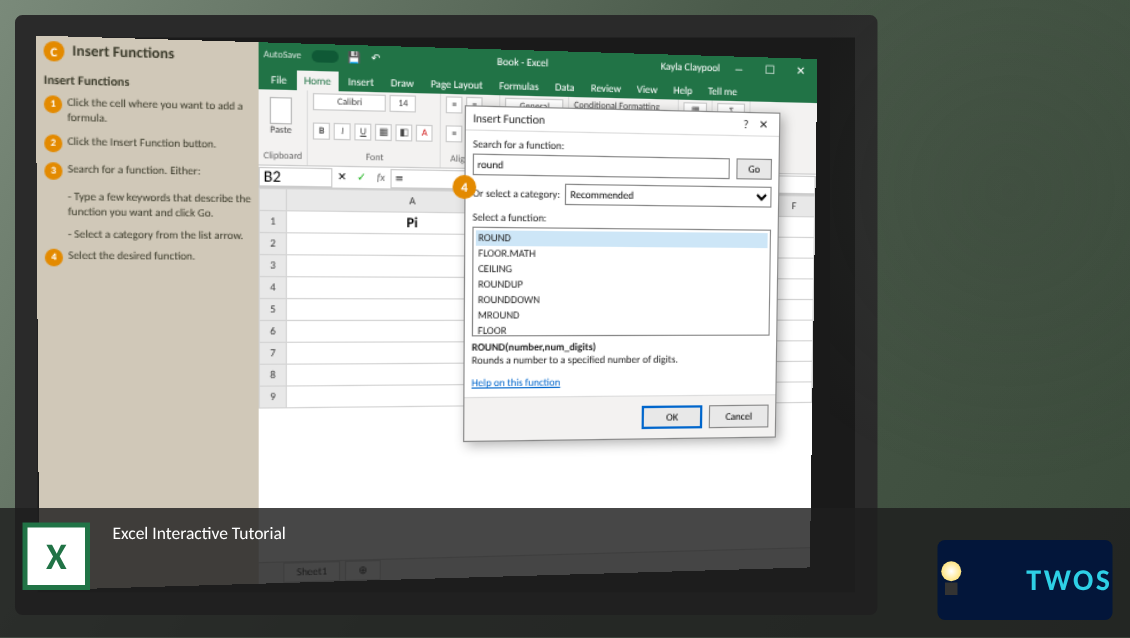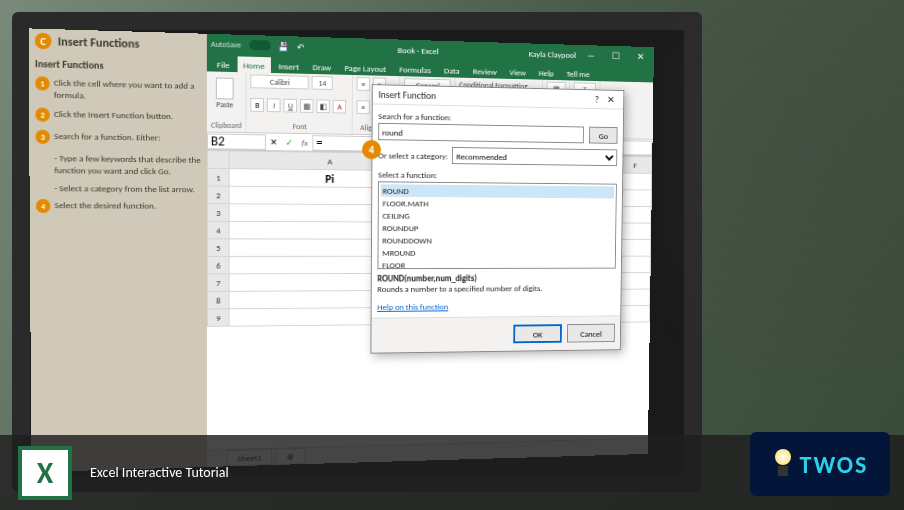--- a/index.html
+++ b/index.html
@@ -65,28 +65,28 @@
 .fndesc{margin-top:4px;font-size:9px}
 .fndesc b{font-weight:bold}
 .help{color:#0066cc;text-decoration:underline;display:inline-block;margin-top:8px;font-size:9px}
 .dlg-btns{display:flex;justify-content:flex-end;gap:6px;padding:8px 6px;border-top:1px solid #ddd;background:#f3f2f1}
 .dlg-btns button{width:54px;height:20px;border:1px solid #888;background:#e8e8e8;font-size:9px}
 .dlg-btns button.pri{border:2px solid #0066cc}
 
 .sheettabs{position:absolute;bottom:0;left:0;right:0;height:18px;background:#f3f2f1;border-top:1px solid #ccc;display:flex;align-items:center;font-size:9px;padding:0 20px;gap:4px}
 .sheettabs span{padding:2px 10px;border:1px solid #ccc;background:#fff}
 
-.overlay{position:absolute;left:0;bottom:0;width:904px;height:75px;background:rgba(30,30,30,.82);display:flex;align-items:center;padding:12px 18px;gap:18px;z-index:10}
+.overlay{position:absolute;left:0;bottom:0;width:904px;height:104px;background:rgba(30,30,30,.82);display:flex;align-items:flex-start;padding:12px 18px;gap:18px;z-index:10}
 .ov-icon{width:54px;height:54px;background:#217346;position:relative}
 .ov-icon::before{content:"";position:absolute;inset:4px;background:#fff}
 .ov-icon::after{content:"X";position:absolute;inset:0;display:flex;align-items:center;justify-content:center;color:#217346;font-size:30px;font-weight:bold}
 .ov-text{color:#fff}
 .ov-text .t1{font-size:14px;font-weight:300}
 .ov-text .t2{font-size:28px;font-weight:300;line-height:1.1}
-.logo{position:absolute;right:14px;bottom:14px;width:140px;height:64px;background:#03163a;border-radius:6px;display:flex;align-items:center;justify-content:center;gap:6px;color:#2ed0e6;font-weight:800;font-size:24px;letter-spacing:2px;z-index:11}
+.logo{position:absolute;right:14px;bottom:14px;width:140px;height:64px;background:#03163a;border-radius:6px;display:flex;align-items:center;justify-content:space-between;gap:6px;color:#2ed0e6;font-weight:800;font-size:24px;letter-spacing:2px;z-index:11}
 .bulb{width:22px;height:30px;position:relative}
 .bulb::before{content:"";position:absolute;left:3px;top:0;width:16px;height:16px;border-radius:50%;background:radial-gradient(circle,#fff,#ffd94a)}
 .bulb::after{content:"";position:absolute;left:6px;bottom:3px;width:10px;height:10px;background:#333}
 .person{position:absolute;right:0;top:0;width:240px;height:510px;background:radial-gradient(circle at 60% 30%,rgba(60,70,60,.2),transparent 60%);z-index:2}
 </style>
 </head>
 <body>
 
 <div class="scene">
   <div class="monitor">

